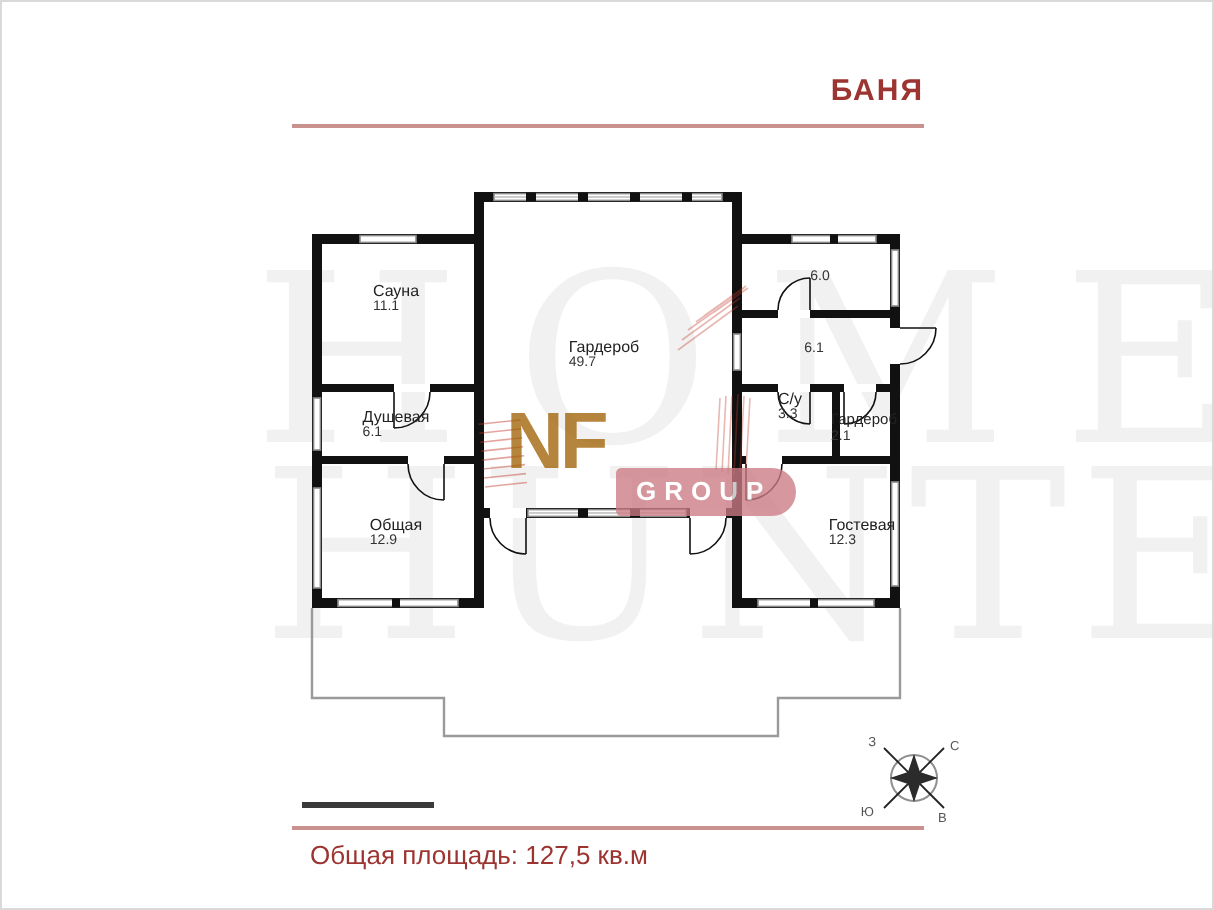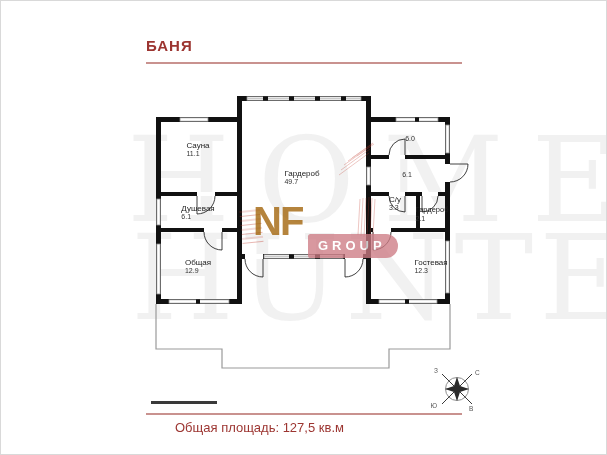--- a/index.html
+++ b/index.html
@@ -3,28 +3,28 @@
 <meta charset="utf-8">
 <style>
   html,body{margin:0;padding:0;background:#fff;}
   .page{
     position:relative;width:607px;height:455px;background:#ffffff;
     border:1px solid #d9d9d9;box-sizing:border-box;overflow:hidden;
     font-family:"Liberation Sans","DejaVu Sans",sans-serif;
   }
   
   .plan-title{
-    position:absolute;left:145px;top:36px;width:316px;text-align:left;
+    position:absolute;left:145px;top:36px;width:316px;text-align:right;
     font-size:15px;font-weight:700;letter-spacing:1px;color:#9c3531;
   }
   .rule{position:absolute;height:2px;background:#c9928f;}
   .rule.title-rule{left:145px;top:61px;width:316px;}
   .rule.footer-rule{left:145px;top:412px;width:316px;}
   .footer-text{
-    position:absolute;left:154px;top:419px;font-size:13px;font-weight:500;color:#9c3531;margin-left:20px;
+    position:absolute;left:154px;top:419px;font-size:13px;font-weight:500;color:#9c3531;
   }
   
   .wm{
     position:absolute;font-family:"DejaVu Serif","Liberation Serif",serif;
     color:rgba(70,70,70,0.075);font-size:118px;line-height:1;white-space:nowrap;
     pointer-events:none;user-select:none;
   }
   .wm.l1{left:126px;top:120px;letter-spacing:28px;}
   .wm.l2{left:130px;top:218px;letter-spacing:6px;}
   .nf-logo{position:absolute;left:252px;top:200px;opacity:0.78;pointer-events:none;}

